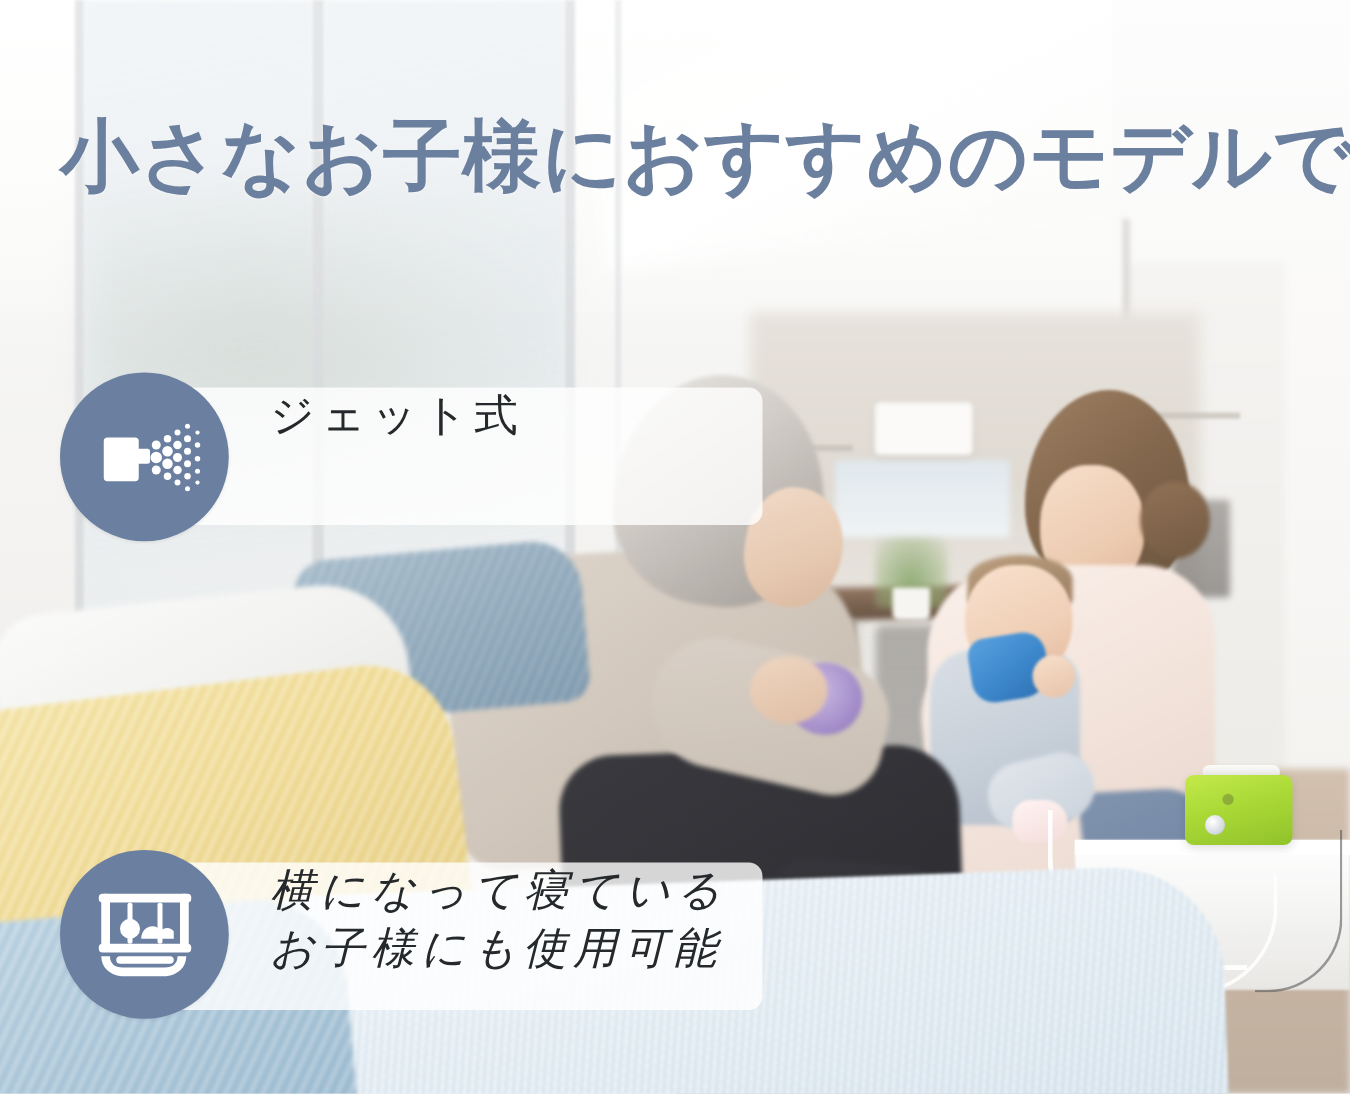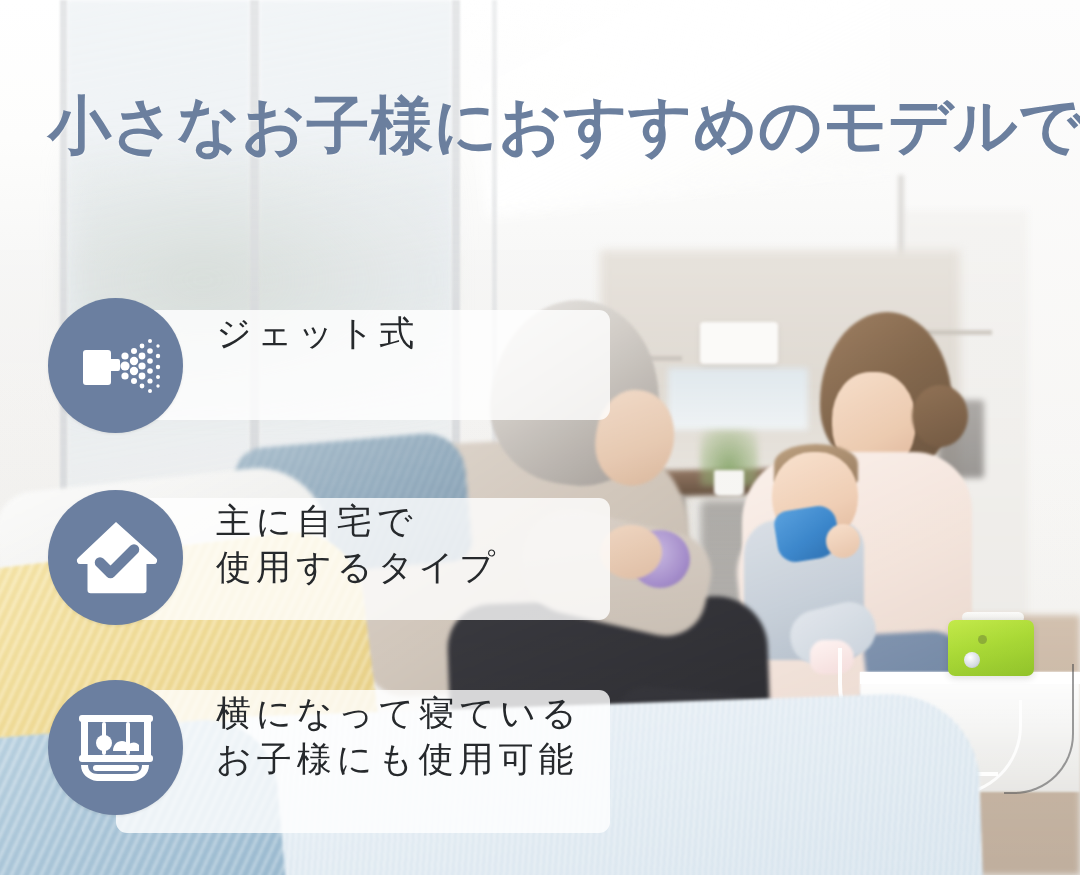--- a/index.html
+++ b/index.html
@@ -548,21 +548,21 @@
     align-items: flex-start;
     padding-left: 100px;
     color: #26292c;
     font-size: 35px;
     line-height: 1.30;
     letter-spacing: 5px;
     white-space: pre-line;
   }
   .badge-1 .badge-panel { top: 12px;  width: 494px; height: 110px; }
   .badge-2 .badge-panel { top: 8px;   width: 494px; height: 122px; }
-  .badge-3 .badge-panel { top: 10px;  width: 494px; height: 143px; }
+  .badge-3 .badge-panel { top: 10px;  width: 494px; height: 118px; font-style: italic; }
 
   .badge-circle {
     position: relative;
     z-index: 2;
     width: 135px; height: 135px;
     border-radius: 50%;
     background: #6b7fa0;
     display: flex;
     align-items: center;
     justify-content: center;
@@ -695,32 +695,20 @@
             <circle cx="88" cy="36" r="2.2"></circle>
             <circle cx="88" cy="47" r="2.2"></circle>
             <circle cx="88" cy="57" r="2.0"></circle>
             <circle cx="88" cy="26" r="1.7"></circle>
             <circle cx="88" cy="66" r="1.7"></circle>
           </g>
         </svg>
       </div>
     </div>
 
-    <div class="badge badge-2">
-      <div class="badge-panel">
-        <span class="badge-text">主に自宅で
-使用するタイプ</span>
-      </div>
-      <div class="badge-circle">
-        <svg width="84" height="80" viewBox="0 0 84 80" aria-hidden="true">
-          <path d="M42 4 L82 40 a3.5 3.5 0 0 1 -2.4 6.1 h-7.1 V72 a3.2 3.2 0 0 1 -3.2 3.2 H16.7 A3.2 3.2 0 0 1 13.5 72 V46.1 H6.4 A3.5 3.5 0 0 1 4 40 Z" fill="#ffffff"></path>
-          <path d="M26 44.5 l10.5 10.5 L60 31.5" fill="none" stroke="#6b7fa0" stroke-width="10.5" stroke-linecap="round" stroke-linejoin="round"></path>
-        </svg>
-      </div>
-    </div>
 
     <div class="badge badge-3">
       <div class="badge-panel">
         <span class="badge-text">横になって寝ている
 お子様にも使用可能</span>
       </div>
       <div class="badge-circle">
         <svg width="90" height="82" viewBox="0 0 90 82" aria-hidden="true">
           <g fill="#ffffff">
 

